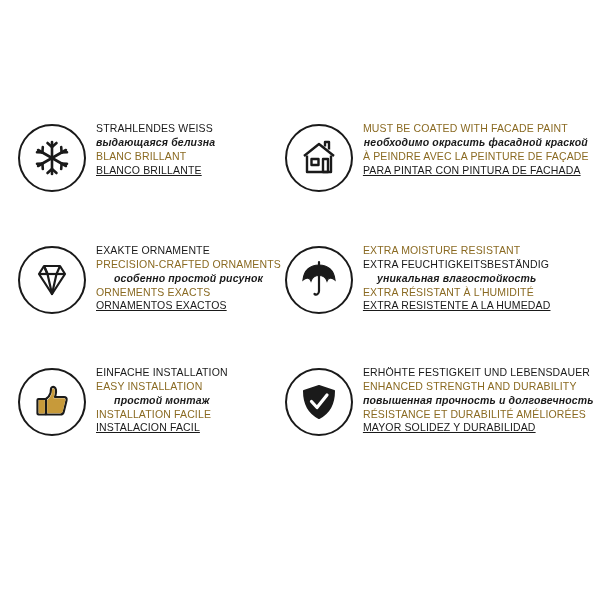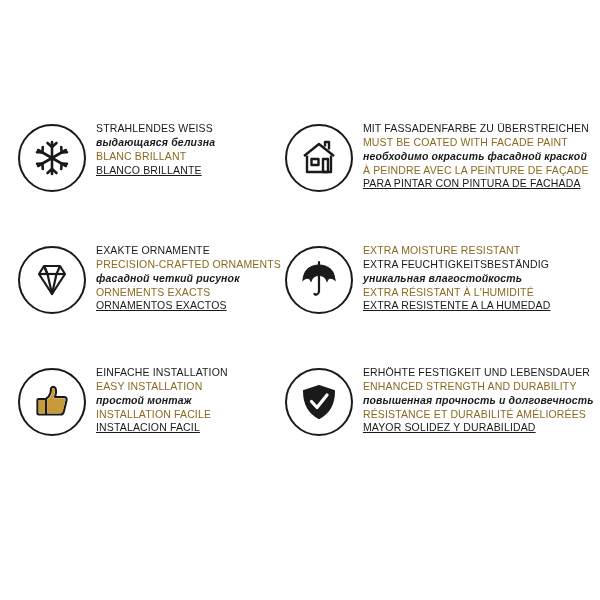--- a/index.html
+++ b/index.html
@@ -51,21 +51,21 @@
     padding-top: 2px;
     line-height: 1.32;
   }
   .line {
     font-size: 10.5px;
     letter-spacing: 0.15px;
     white-space: nowrap;
   }
   .l-de { color: #1a1a1a; font-weight: 400; }
   .l-en { color: #8a6a22; font-weight: 400; }
-  .l-ru { color: #1a1a1a; font-style: italic; font-weight: 700; }
+  .l-ru { color: #1a1a1a; font-style: italic; font-weight: 700; text-align: center; }
   .l-fr { color: #8a6a22; font-weight: 400; }
   .l-es { color: #1a1a1a; font-weight: 400; text-decoration: underline; }
 </style>
 </head>
 <body>
 
 <div class="board">
   <div class="grid">
 
     <div class="feature">
@@ -108,21 +108,20 @@
               <path d="M6 18 L21 6 L36 18"></path>
               <path d="M9 17.5 L9 34 L33 34 L33 17.5"></path>
               <rect x="13.5" y="21" width="7" height="6"></rect>
               <rect x="25" y="21" width="5" height="13"></rect>
               <path d="M27 8.5 L27 4 L31 4 L31 11.5"></path>
             </g>
           </svg>
         </span>
       </div>
       <div class="labels">
-        <div class="line l-de">MIT FASSADENFARBE ZU ÜBERSTREICHEN</div>
         <div class="line l-en">MUST BE COATED WITH FACADE PAINT</div>
         <div class="line l-ru">необходимо окрасить фасадной краской</div>
         <div class="line l-fr">À PEINDRE AVEC LA PEINTURE DE FAÇADE</div>
         <div class="line l-es">PARA PINTAR CON PINTURA DE FACHADA</div>
       </div>
     </div>
 
     <div class="feature">
       <div class="badge">
         <span>
@@ -132,21 +131,21 @@
               <path d="M8 13 L34 13"></path>
               <path d="M13 5 L16.5 13 L21 33 L25.5 13 L29 5"></path>
               <path d="M16.5 13 L13 5"></path>
             </g>
           </svg>
         </span>
       </div>
       <div class="labels">
         <div class="line l-de">EXAKTE ORNAMENTE</div>
         <div class="line l-en">PRECISION-CRAFTED ORNAMENTS</div>
-        <div class="line l-ru">фасадной четкий рисунок</div>
+        <div class="line l-ru">особенно простой рисунок</div>
         <div class="line l-fr">ORNEMENTS EXACTS</div>
         <div class="line l-es">ORNAMENTOS EXACTOS</div>
       </div>
     </div>
 
     <div class="feature">
       <div class="badge">
         <span>
           <svg width="40" height="40" viewBox="0 0 40 40">
             <g fill="#1a1a1a" stroke="#1a1a1a" stroke-width="1.2">

